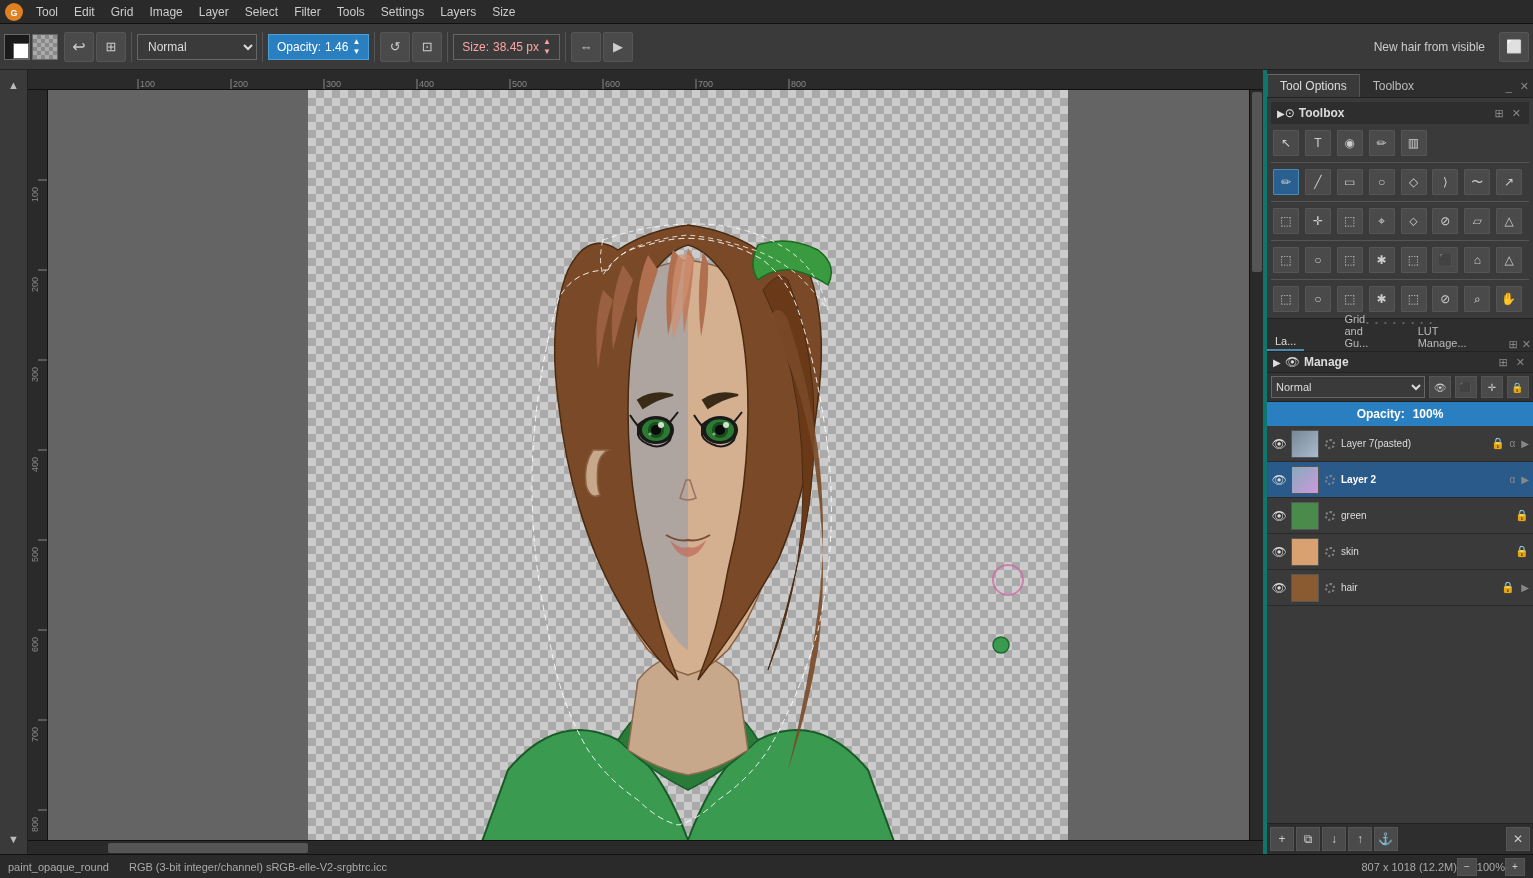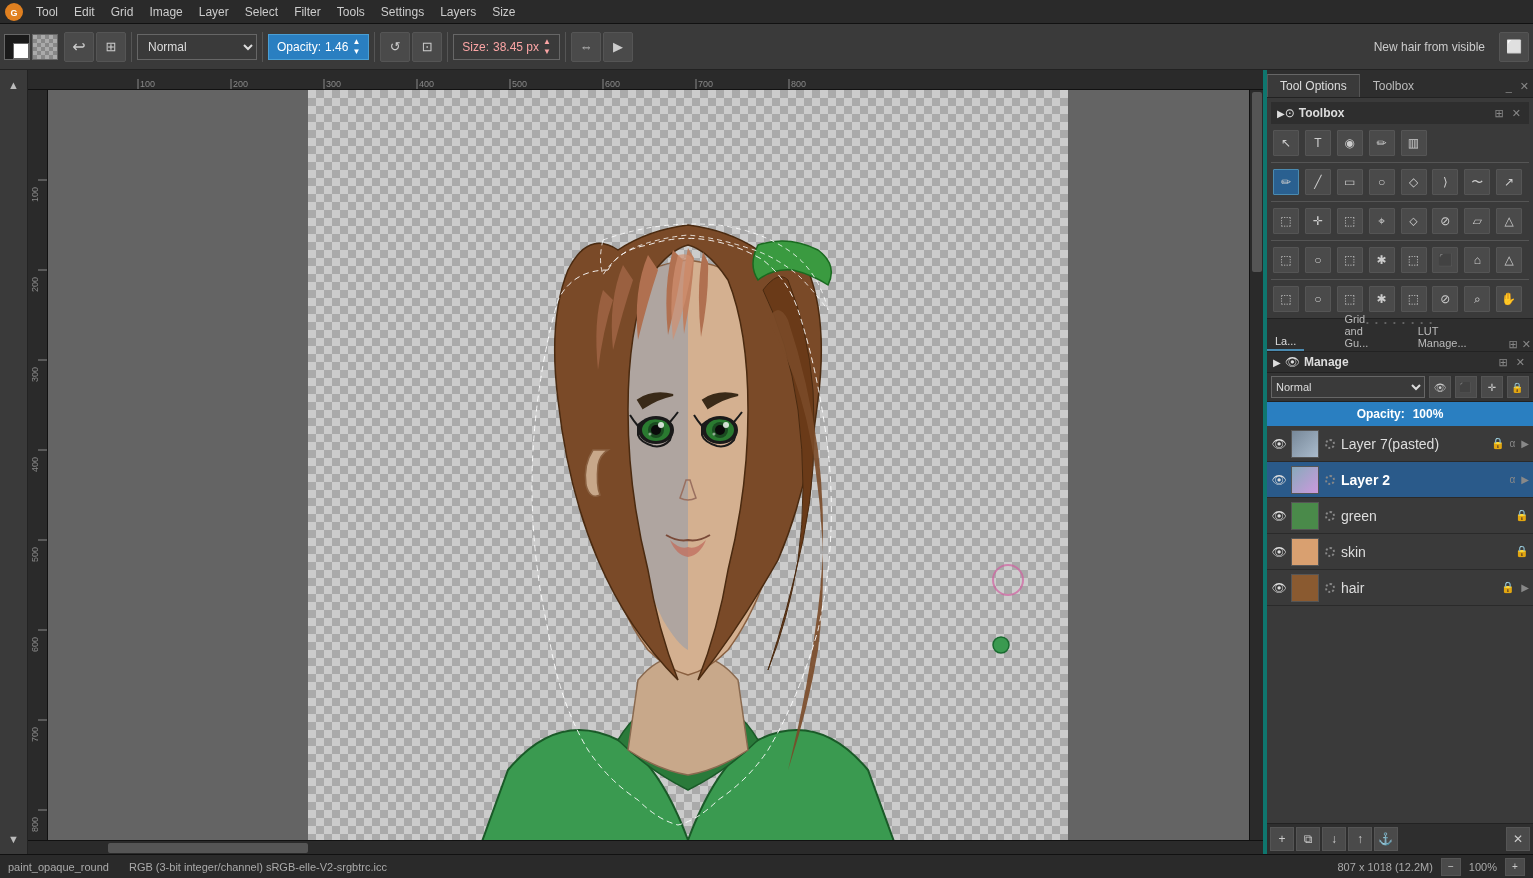--- a/index.html
+++ b/index.html
@@ -67,29 +67,29 @@
     #layers-mode-row { display: flex; align-items: center; padding: 3px 4px; gap: 4px; background: #333; border-bottom: 1px solid #222; }
     .layers-mode-select { background: #3a3a3a; border: 1px solid #666; color: #ddd; height: 22px; font-size: 11px; flex: 1; }
     .layers-lock-btn { background: #4a4a4a; border: 1px solid #555; color: #ccc; width: 22px; height: 22px; display: flex; align-items: center; justify-content: center; cursor: pointer; font-size: 10px; }
     #opacity-row { background: #2a7fc1; display: flex; align-items: center; justify-content: center; height: 24px; font-size: 12px; color: #fff; font-weight: bold; }
     #layers-list { flex: 1; overflow-y: auto; background: #3a3a3a; }
     .layer-item { display: flex; align-items: center; height: 36px; padding: 0 4px; gap: 4px; border-bottom: 1px solid #2a2a2a; cursor: pointer; }
     .layer-item.selected { background: #2a5a8a; }
     .layer-eye { width: 16px; height: 16px; display: flex; align-items: center; justify-content: center; font-size: 12px; cursor: pointer; }
     .layer-thumb { width: 28px; height: 28px; border: 1px solid #555; background: #ccc; overflow: hidden; flex-shrink: 0; }
     .layer-chain { width: 14px; height: 14px; display: flex; align-items: center; justify-content: center; font-size: 10px; }
-    .layer-name { flex: 1; font-size: 14px; color: #ddd; }
+    .layer-name { flex: 1; font-size: 10px; color: #ddd; }
     .layer-lock { font-size: 11px; color: #888; margin-left: auto; }
     .layer-alpha { font-size: 10px; color: #888; }
     #layers-footer { display: flex; align-items: center; padding: 3px; background: #2e2e2e; border-top: 1px solid #222; gap: 2px; justify-content: space-between; }
     .layers-footer-btn { background: #4a4a4a; border: 1px solid #555; color: #ccc; width: 24px; height: 24px; display: flex; align-items: center; justify-content: center; cursor: pointer; font-size: 12px; }
 
     
     #statusbar { background: #2a2a2a; height: 24px; display: flex; align-items: center; padding: 0 8px; border-top: 1px solid #111; font-size: 11px; color: #aaa; gap: 20px; flex-shrink: 0; }
-    .status-right { margin-left: auto; display: flex; align-items: center; gap: 8px; }
+    .status-right { margin-left: auto; display: flex; align-items: center; }
     .zoom-btn { background: #4a4a4a; border: 1px solid #555; color: #ccc; width: 20px; height: 18px; display: flex; align-items: center; justify-content: center; cursor: pointer; font-size: 10px; }
 
     
     .panel-top-btn { font-size: 11px; color: #888; cursor: pointer; padding: 0 2px; }
 
     
     .lt-layer2 { background: linear-gradient(135deg, #8ab, #c9d); }
     .lt-layer7 { background: linear-gradient(135deg, #789, #abc); }
     .lt-green { background: #4a8a4a; }
     .lt-skin { background: #d9a070; }

